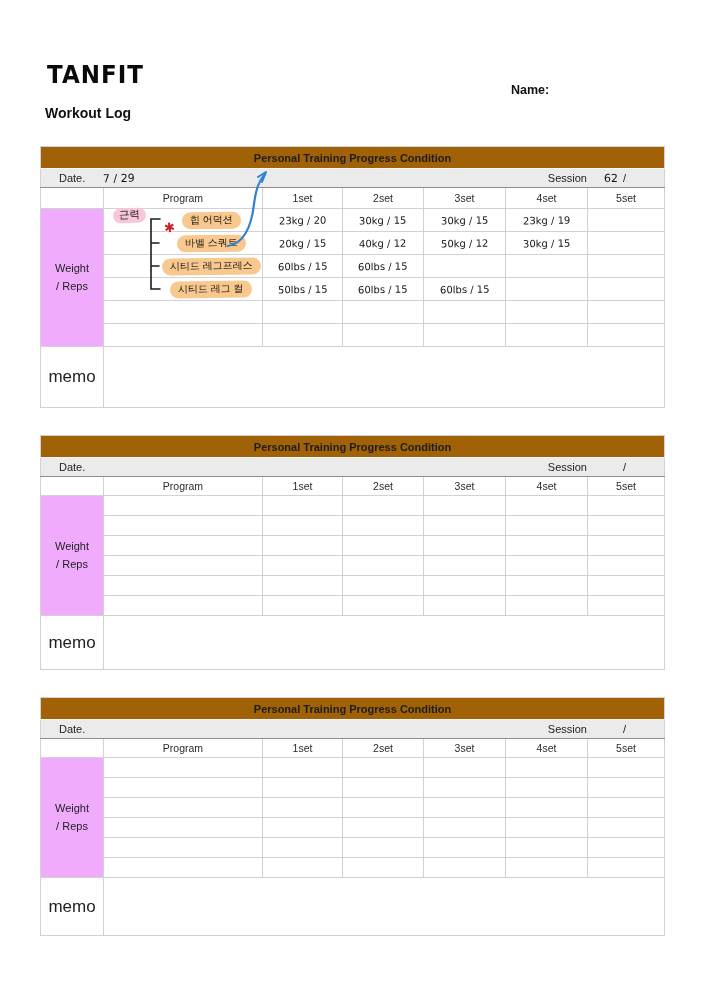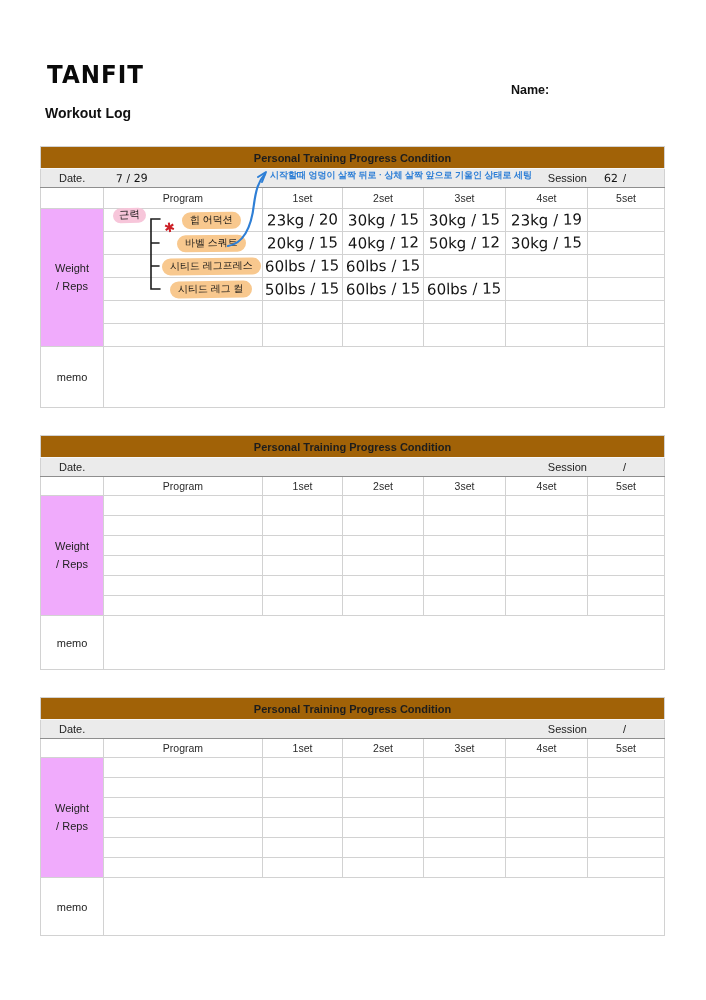--- a/index.html
+++ b/index.html
@@ -15,45 +15,45 @@
 
   table{border-collapse:collapse;width:624px;table-layout:fixed;}
   td{border:1px solid #d2d2d2;padding:0;font-size:10.5px;color:#333;
      text-align:center;vertical-align:middle;overflow:hidden;}
   table{border:1px solid #aaaaaa;}
   .title-row td{background:#a16207;font-weight:bold;font-size:11px;color:#1d1d1d;
                 border-bottom:1px solid #f6f6f6;height:21px;}
   .date-row td{background:#ebebeb;border-bottom:1px solid #8e8e8e;height:18px;}
   .date-flex{display:flex;align-items:center;width:100%;}
   .date-label{margin-left:18px;font-size:11px;color:#222;}
-  .date-value{margin-left:31px;font-size:11px;}
+  .date-value{margin-left:18px;font-size:11px;}
   .date-mid{flex:1;}
   .sess-label{font-size:11px;color:#222;margin-right:12px;}
   .sess-value{width:24px;text-align:center;font-size:11px;}
   .sess-slash{margin-right:38px;font-size:11px;color:#222;}
   .head-row td{height:20px;font-size:10.5px;color:#2a2a2a;}
   .data-row td{height:22px;}
   .t2 .title-row td,.t3 .title-row td{height:21px;}
   .t2 .date-row td,.t3 .date-row td{height:18px;}
   .t2 .head-row td,.t3 .head-row td{height:18px;}
   .t2 .data-row td,.t3 .data-row td{height:19px;}
   .memo-row td{border-top:1px solid #8e8e8e;}
   .t1 .memo-row td{height:60px;}
   .t2 .memo-row td{height:53px;}
   .t3 .memo-row td{height:57px;}
   .side-cell{font-size:11px;color:#222;background:#f0abfc;}
   .side-cell div{line-height:1.55;}
-  .memo-label{font-size:11px;color:#222;}
+  .memo-label{font-size:17px;color:#222;}
 
   .hand{font-family:"DejaVu Sans",sans-serif;color:#131313;display:inline-block;
         transform:rotate(-1deg);font-weight:500;}
   .prog-cell{text-align:center;padding-left:56px;}
   .pill{display:inline-block;background:#f8c88e;border-radius:9px;padding:1px 8px 2px;
         font-size:10px;color:#141414;white-space:nowrap;transform:rotate(-0.7deg);}
-  .set-val{font-size:15px;}
+  .set-val{font-size:10px;}
 
   .anno{position:absolute;left:0;top:0;pointer-events:none;z-index:5;}
   .category-pill{position:absolute;left:73px;top:62px;background:#f7c6da;border-radius:9px;
         padding:0 6px 1px;font-size:10.5px;transform:rotate(-2deg);z-index:6;}
   .star{position:absolute;left:124px;top:74px;color:#cc2127;font-size:13px;z-index:6;
         transform:rotate(-8deg);}
   .blue-note{position:absolute;left:230px;top:23px;font-size:9px;line-height:12px;
         color:#2e7fd6;font-weight:bold;white-space:nowrap;z-index:6;}
 </style>
 </head>
@@ -155,21 +155,20 @@
       </tr>
       <tr class="memo-row">
         <td class="memo-label">memo</td>
         <td colspan="6"></td>
       </tr>
     </tbody>
       </table>
 
     <span class="category-pill hand">근력</span>
     <span class="star">✱</span>
-    <div class="blue-note">시작할때 엉덩이 살짝 뒤로 · 상체 살짝 앞으로 기울인 상태로 세팅</div>
     <svg class="anno" width="624" height="310" viewBox="0 0 624 310">
       <path d="M120,73 L111,73 L111,143 L120,143 M111,97 L119,97 M111,120 L119,120" fill="none" stroke="#1c1c1c" stroke-width="1.6" stroke-linecap="round"></path>
       <path d="M188,100 C206,97 212,76 214,58 C216,44 218,36 225,28" fill="none" stroke="#2e7fd6" stroke-width="2.2" stroke-linecap="round"></path>
       <path d="M218,31 L226,26 L222,36" fill="none" stroke="#2e7fd6" stroke-width="2" stroke-linecap="round" stroke-linejoin="round"></path>
     </svg>
   </div>
 
   <div class="tbl-wrap t2">
     <table>
       <colgroup>

